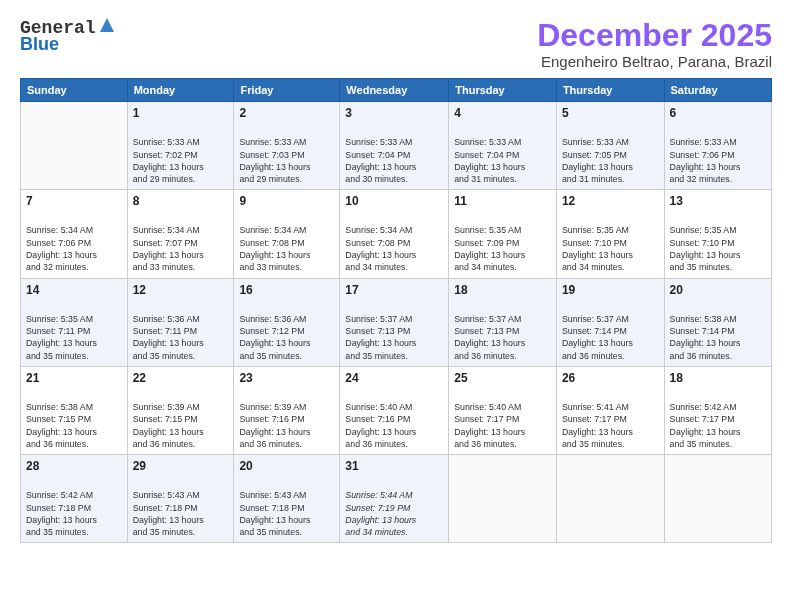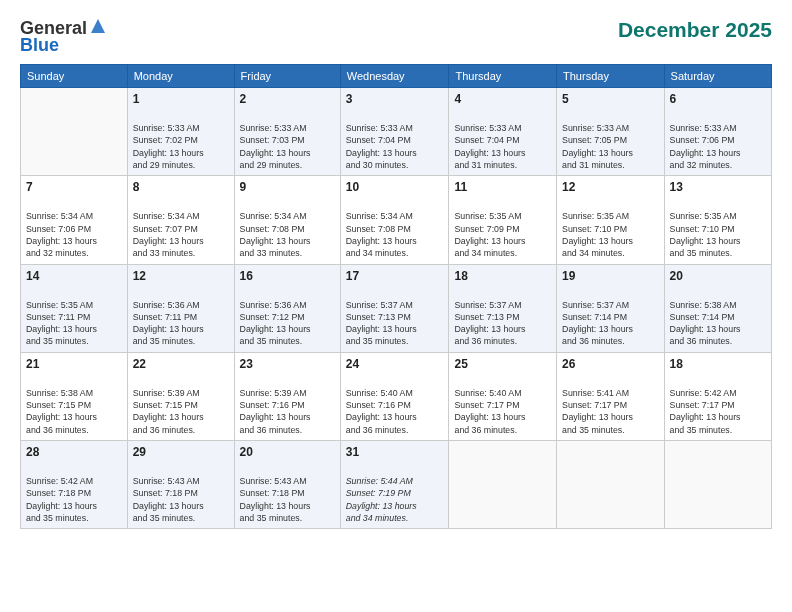--- a/index.html
+++ b/index.html
@@ -23,42 +23,42 @@
     }
     .logo {
       display: flex;
       flex-direction: column;
       align-items: flex-start;
     }
     .title-block {
       text-align: right;
     }
     .title-block h1 {
-      font-size: 21px;
+      font-size: 32px;
       font-weight: bold;
-      color: #0f766e;
+      color: #8b5cf6;
       line-height: 1.1;
     }
     .title-block h2 {
       font-size: 15px;
       font-weight: normal;
       color: #444;
     }
     .calendar {
       width: 100%;
       border-collapse: collapse;
       font-size: 9.5px;
     }
     .calendar thead tr th {
       background: #2a6db5;
       color: #fff;
       text-align: left;
       padding: 5px 6px;
       font-size: 11px;
-      font-weight: normal;
+      font-weight: bold;
       border: 1px solid #1a5da0;
       margin-top: 16px;
     }
     .calendar tbody tr td {
       border: 1px solid #ccc;
       vertical-align: top;
       padding: 4px 5px;
       width: 113px;
       min-height: 70px;
       height: 76px;
@@ -82,30 +82,31 @@
     .row-shade td { background-color: #f0f4fa; }
     .row-white td { background-color: #ffffff; }
     .row-shade .empty-cell, .row-white .empty-cell { background: #f9f9f9; }
   </style>
 </head>
 <body>
 
 <div class="page">
   <div class="header-row">
     <div class="logo">
-      <div style="display:flex;align-items:center;">
+      <div style="display:flex;align-items:center;font-family:Liberation Mono, monospace;">
         <span style="font-size:18px;font-weight:bold;color:#333;">General</span>
         <svg width="18" height="18" viewBox="0 0 18 18" style="margin-left:2px;margin-top:-6px;">
           <polygon points="2,16 9,2 16,16" fill="#1a6abf" opacity="0.85"></polygon>
         </svg>
       </div>
       <span style="font-size:18px;font-weight:bold;color:#1a6abf;margin-top:-4px;">Blue</span>
     </div>
     <div class="title-block">
       <h1>December 2025</h1>
+      <h2>Engenheiro Beltrao, Parana, Brazil</h2>
     </div>
   </div>
 
   <table class="calendar">
     <thead>
       <tr>
       <th>Sunday</th>
           <th>Monday</th>
           <th>Friday</th>
           <th>Wednesday</th>

